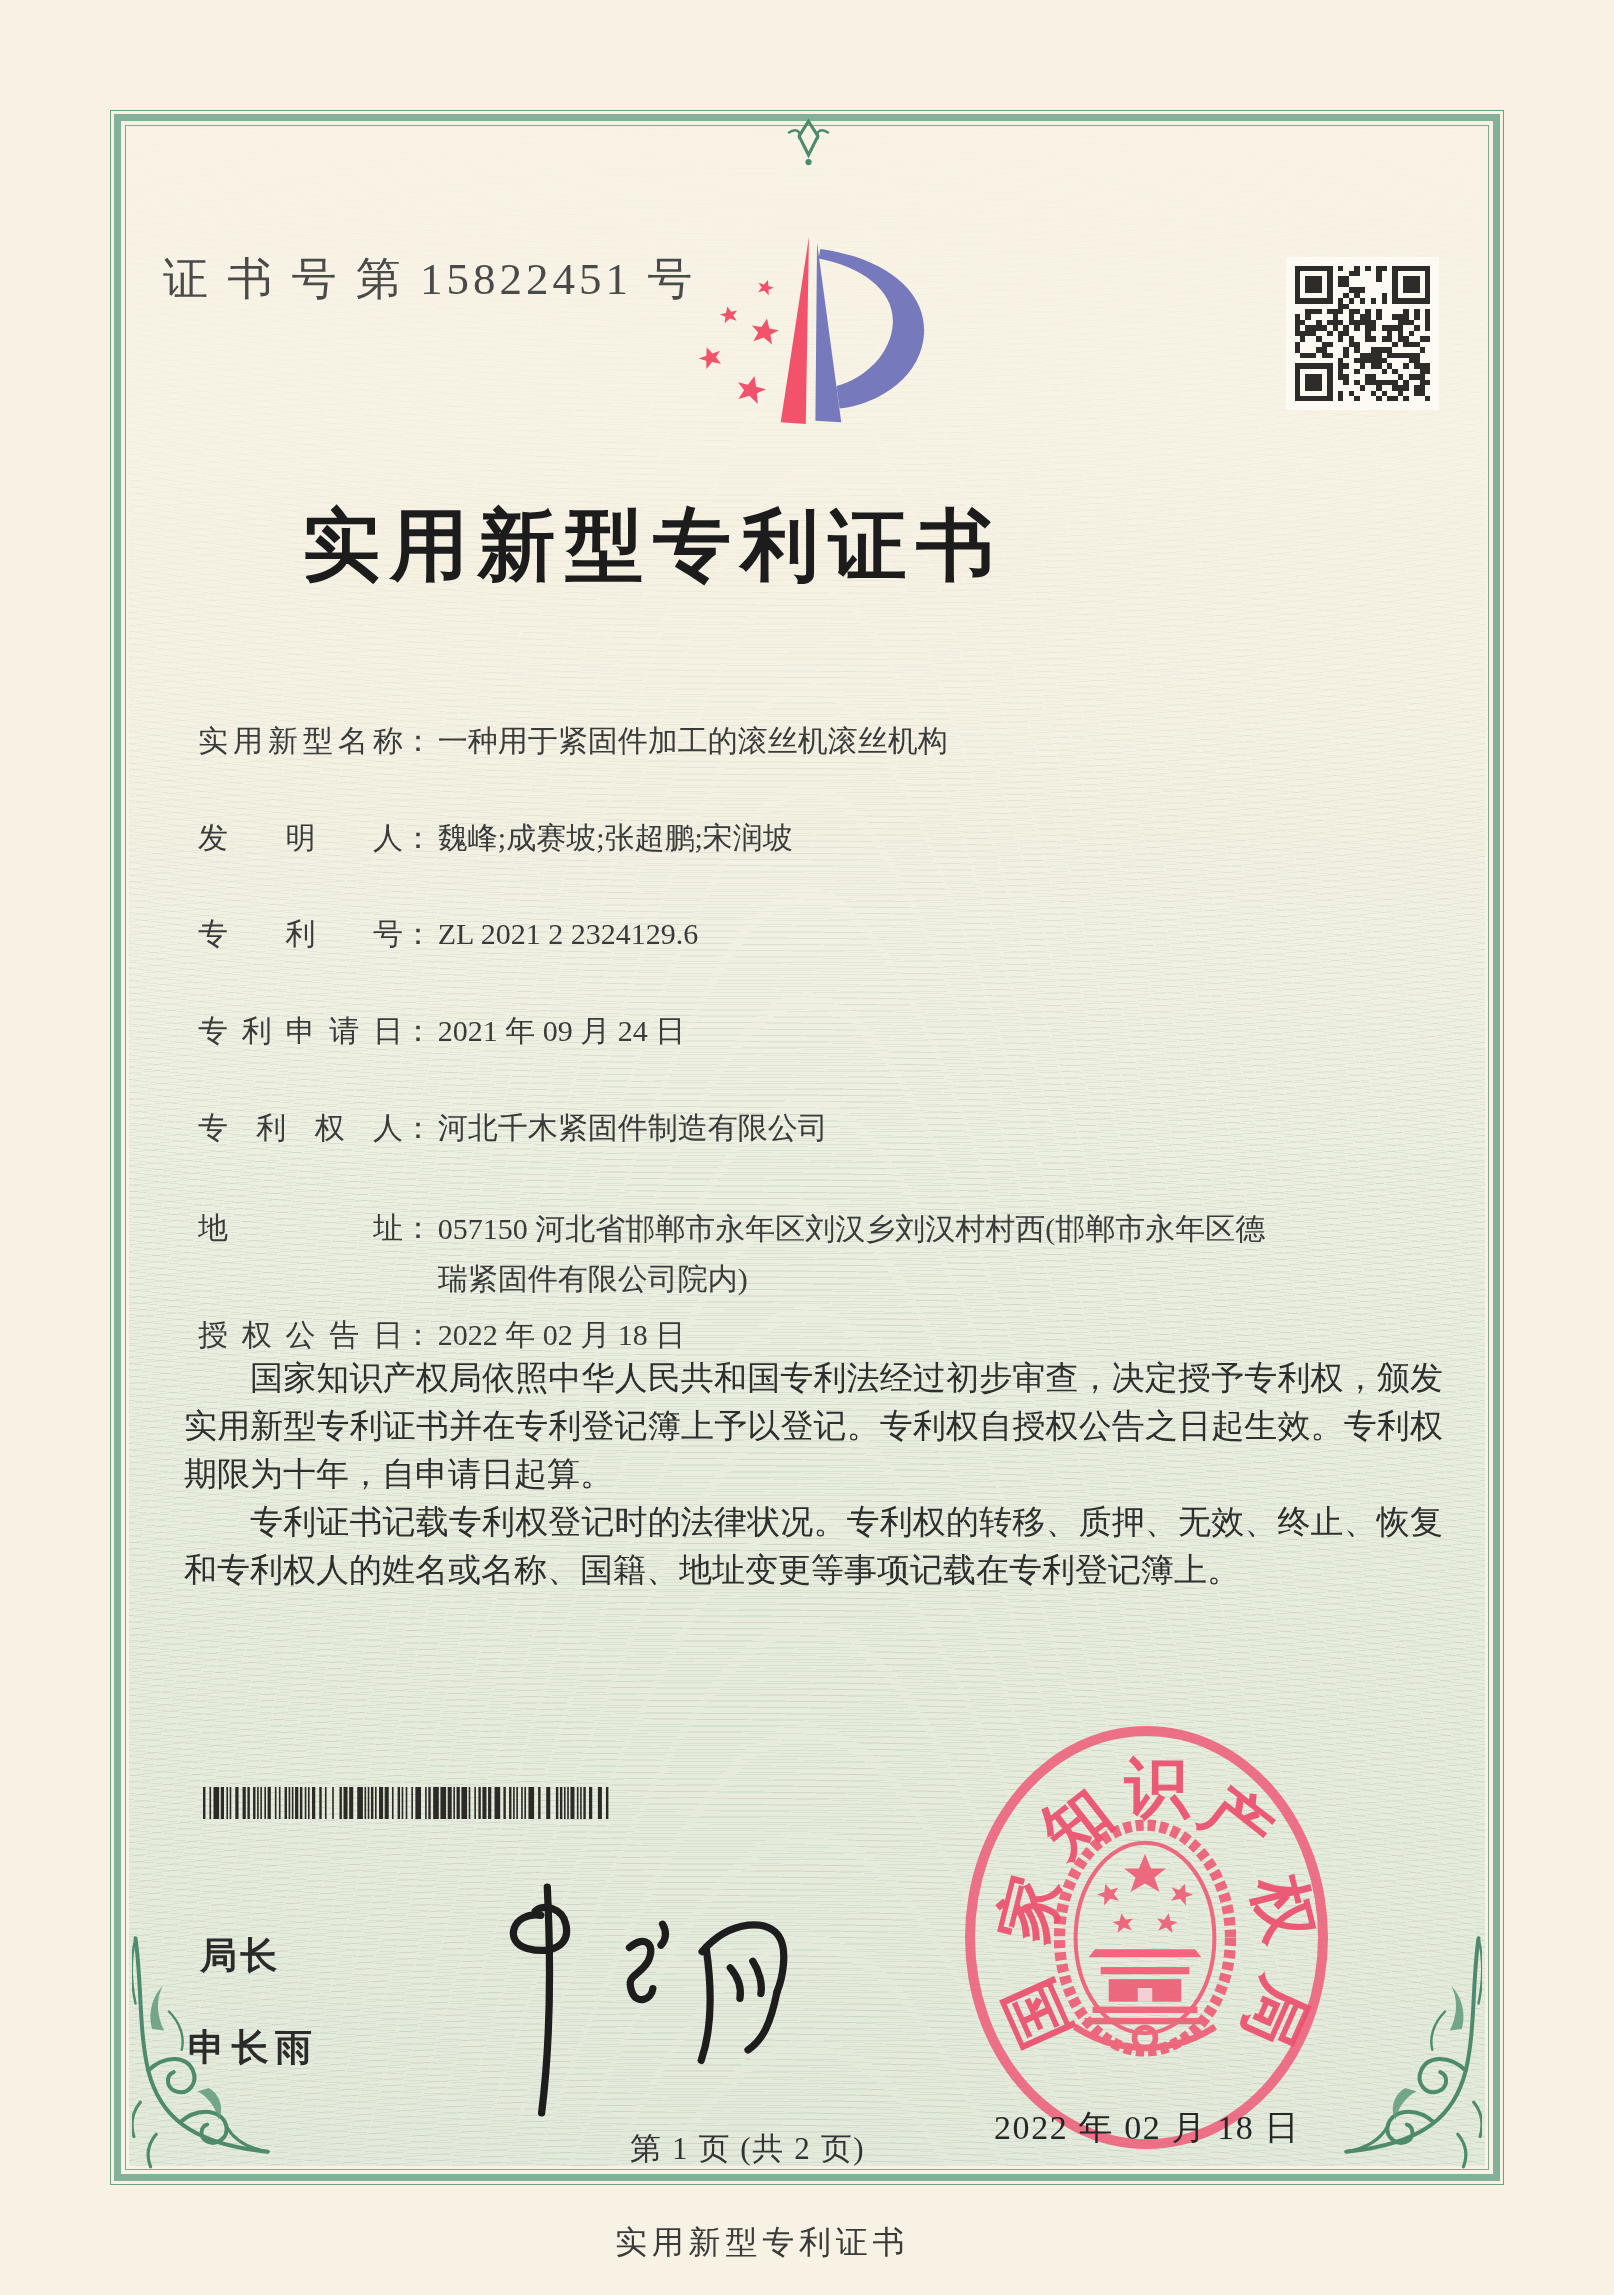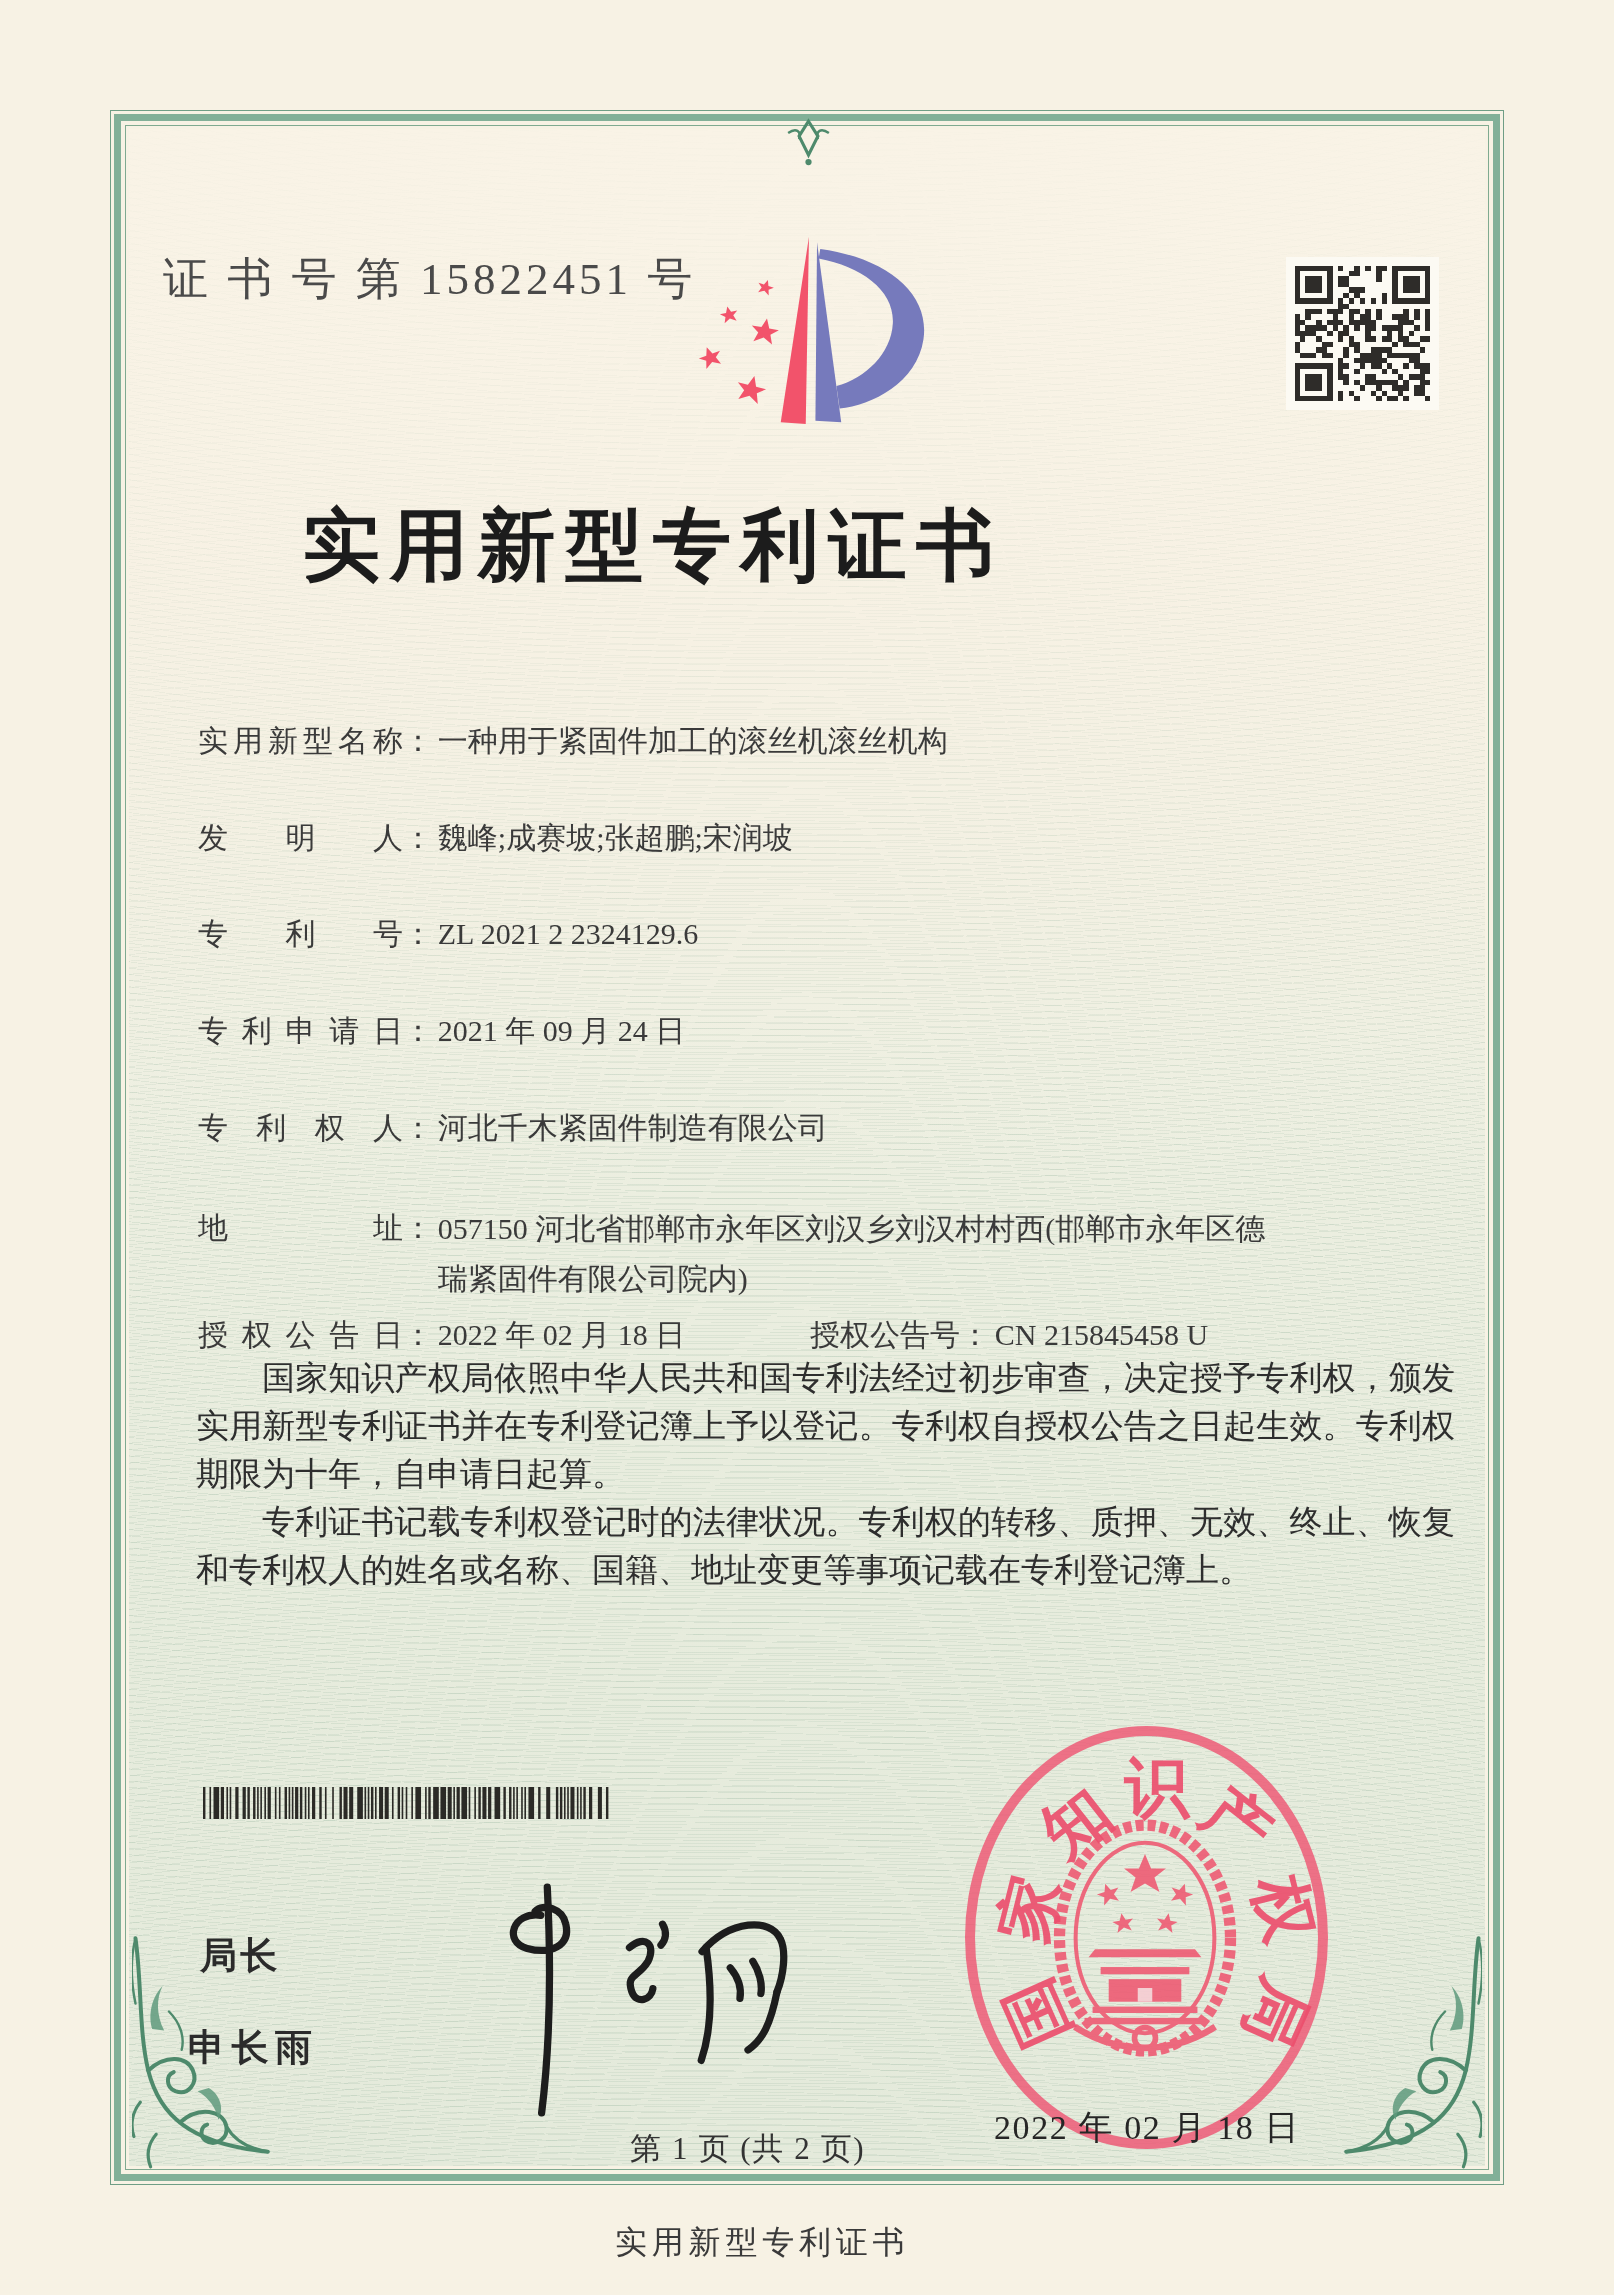--- a/index.html
+++ b/index.html
@@ -26,21 +26,21 @@
   .logo{position:absolute;z-index:2;left:688px;top:210px;width:250px;height:244px;}
   .qr{position:absolute;z-index:2;left:1286px;top:257px;width:153px;height:153px;background:#fcfaf3;padding:3.2px;box-sizing:border-box;}
   .doc-title{position:absolute;z-index:2;left:0;top:494px;width:1306px;text-align:center;
     font-size:78px;font-weight:600;letter-spacing:9.7px;color:#1c1c1c;}
   .field-row{position:absolute;z-index:2;left:198px;right:174px;font-size:30px;line-height:48px;color:#3a3a3a;margin-top:21px;}
   .flabel{display:inline-block;width:205px;text-align:justify;text-align-last:justify;vertical-align:top;}
   .fcolon{display:inline-block;vertical-align:top;margin-right:4.8px;}
   .fvalue{vertical-align:top;}
   .fvalue.addr{display:inline-block;width:856px;line-height:50px;}
   .grant-col2{position:absolute;left:612px;top:0;white-space:nowrap;}
-  .paras{position:absolute;z-index:2;left:196px;width:1259px;top:1354px;}
+  .paras{position:absolute;z-index:2;left:184px;width:1259px;top:1354px;}
   .paras p{margin:0;text-indent:2em;font-size:33px;line-height:48px;text-align:justify;color:#2e2e2e;}
   .barcode{position:absolute;z-index:2;left:203px;top:1787px;width:407px;height:32px;}
   .signer-title{position:absolute;z-index:2;left:200px;top:1931px;font-size:37px;font-weight:600;letter-spacing:3.2px;color:#2b2b2b;}
   .signer-name{position:absolute;z-index:2;left:188px;top:2023px;font-size:37px;font-weight:600;letter-spacing:6.5px;color:#2b2b2b;}
   .signature{position:absolute;z-index:3;left:464px;top:1871px;width:331px;height:266px;}
   
   .seal{position:absolute;z-index:2;left:965px;top:1726px;width:363px;height:423px;
     border:10.5px solid rgba(238,85,115,.82);border-radius:50%;box-sizing:border-box;}
   .seal-char{position:absolute;width:68px;height:68px;font-size:65px;line-height:68px;font-weight:700;
     text-align:center;color:rgba(236,78,108,.92);}
@@ -437,21 +437,20 @@
     <span class="flabel">专利申请日</span><span class="fcolon">：</span><span class="fvalue">2021 年 09 月 24 日</span>
   </div>
   <div class="field-row" style="top:1083px">
     <span class="flabel">专利权人</span><span class="fcolon">：</span><span class="fvalue">河北千木紧固件制造有限公司</span>
   </div>
   <div class="field-row" style="top:1183px">
     <span class="flabel">地址</span><span class="fcolon">：</span><span class="fvalue addr">057150 河北省邯郸市永年区刘汉乡刘汉村村西(邯郸市永年区德瑞紧固件有限公司院内)</span>
   </div>
   <div class="field-row" style="top:1290px">
     <span class="flabel">授权公告日</span><span class="fcolon">：</span><span class="fvalue">2022 年 02 月 18 日</span>
-    <span class="grant-col2"><span>授权公告号</span><span class="fcolon">：</span><span class="fvalue">CN 215845458 U</span></span>
   </div>
 
   <div class="paras">
     <p>国家知识产权局依照中华人民共和国专利法经过初步审查，决定授予专利权，颁发实用新型专利证书并在专利登记簿上予以登记。专利权自授权公告之日起生效。专利权期限为十年，自申请日起算。</p>
     <p>专利证书记载专利权登记时的法律状况。专利权的转移、质押、无效、终止、恢复和专利权人的姓名或名称、国籍、地址变更等事项记载在专利登记簿上。</p>
   </div>
 
   <svg class="barcode" id="barcode-svg" viewBox="0 0 504 40" preserveAspectRatio="none">
       <rect x="0" y="0" width="3" height="40" fill="#2b2a26"></rect>
       <rect x="8" y="0" width="2" height="40" fill="#2b2a26"></rect>

